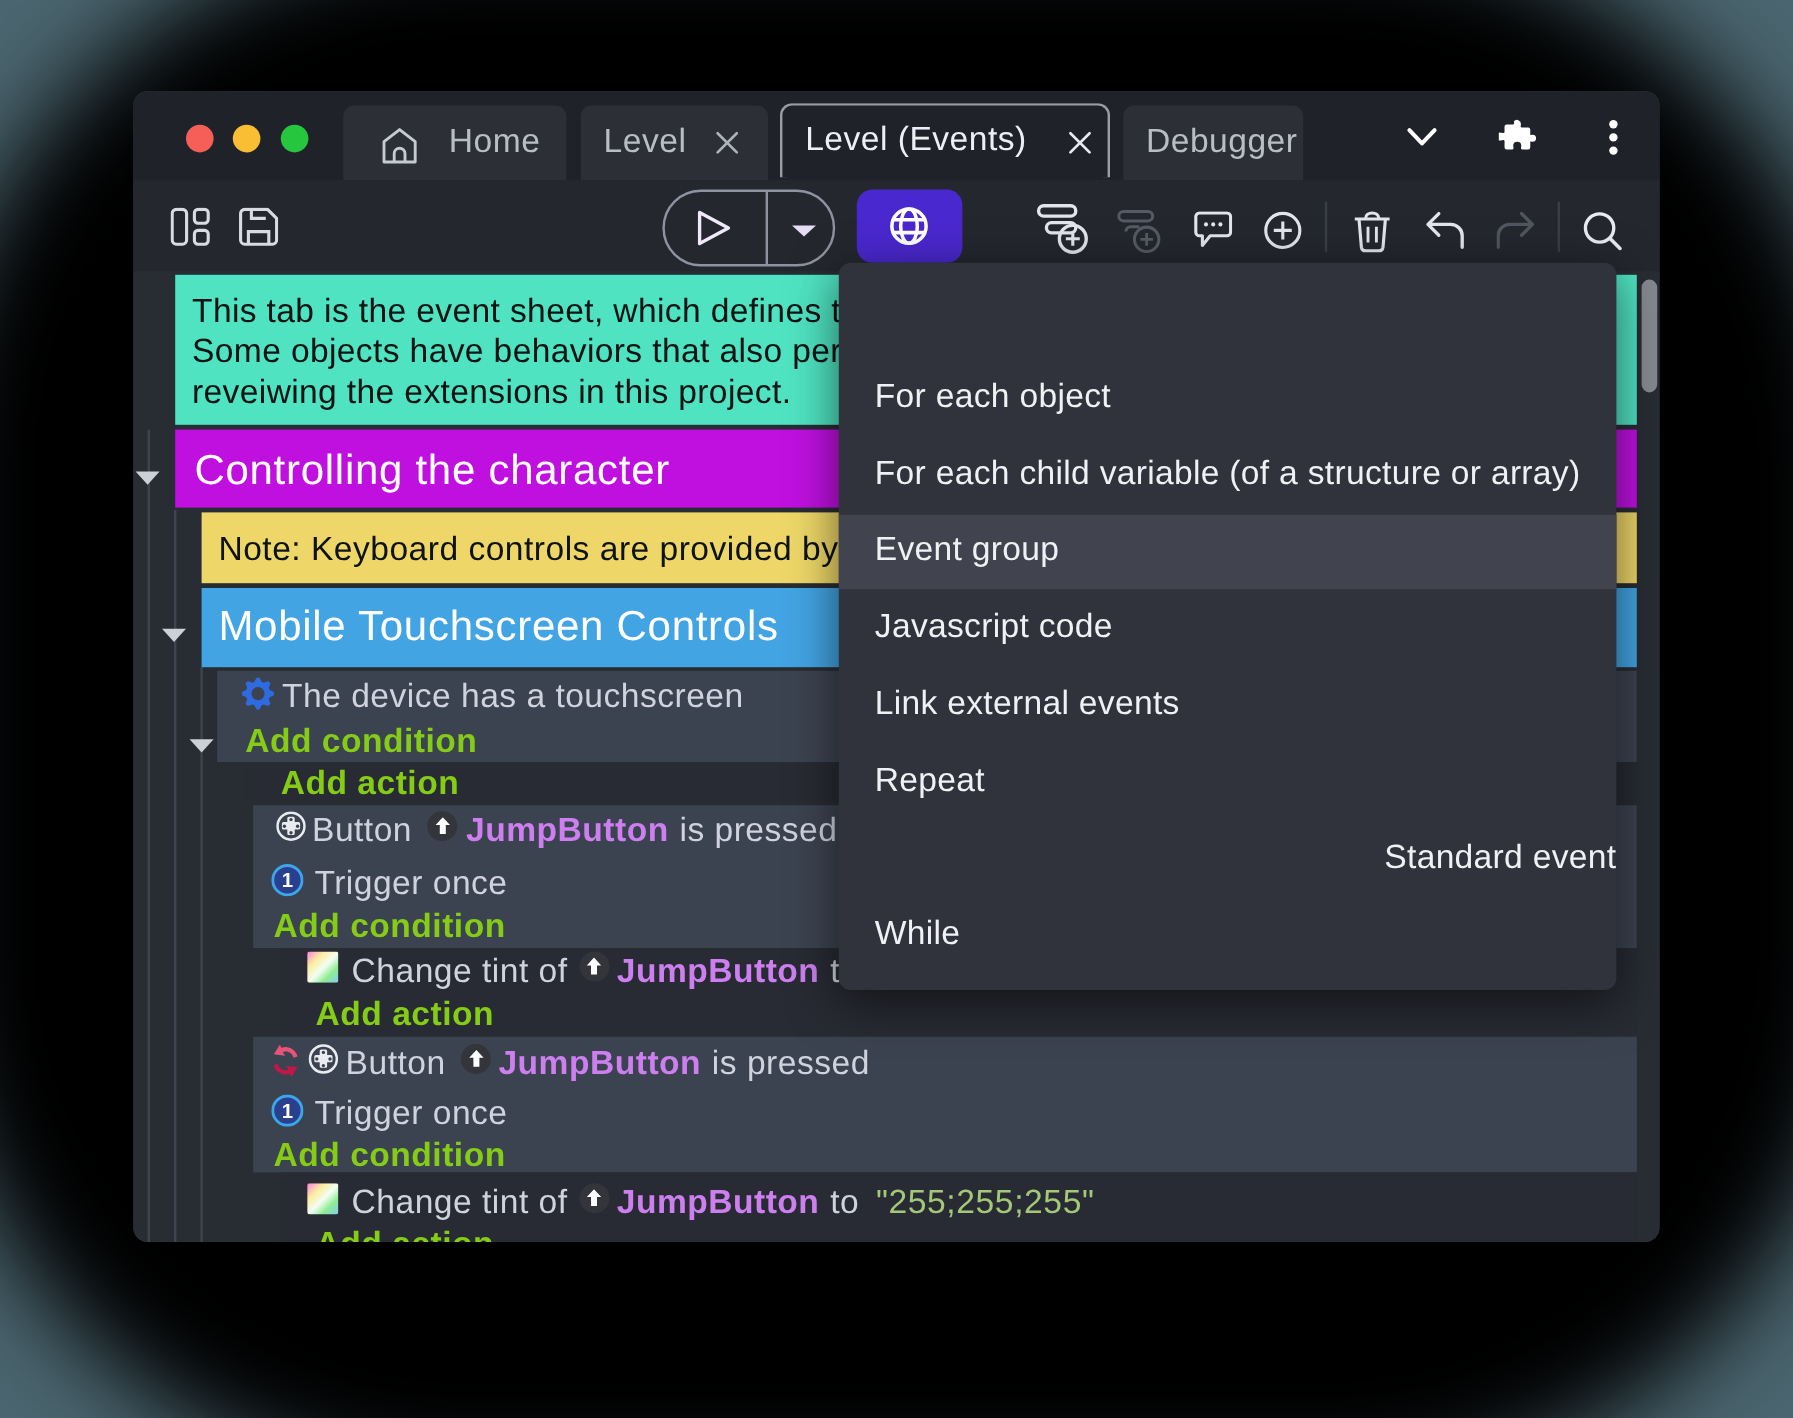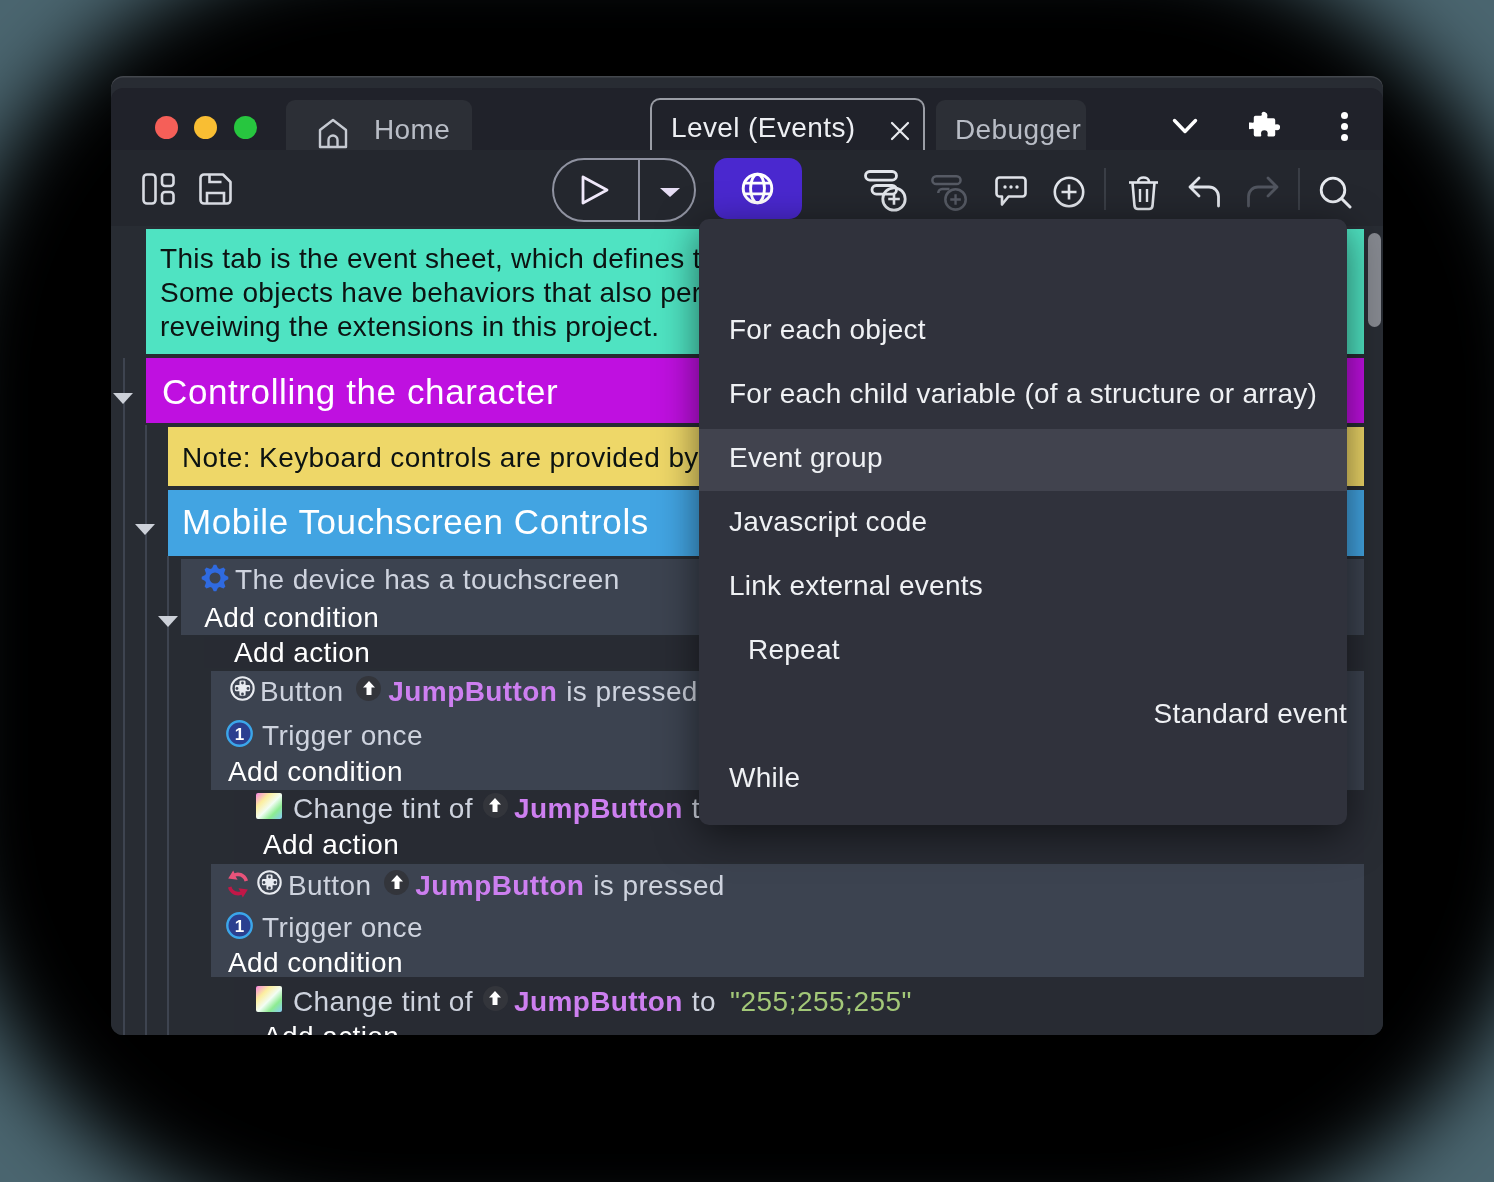--- a/index.html
+++ b/index.html
@@ -3,37 +3,37 @@
 <meta charset="utf-8">
 <style>
   html,body{margin:0;padding:0;}
   body{width:1494px;height:1182px;background:#4b6670;overflow:hidden;
        font-family:"Liberation Sans", sans-serif;}
   .abs{position:absolute;}
   #shadow{position:absolute;left:-60px;top:-60px;width:1614px;height:1302px;
        border-radius:444px;background:#000;filter:blur(40px);}
   #win{position:absolute;left:111px;top:76px;width:1272px;height:959px;
        border-radius:12px;background:#282c33;box-shadow:inset 0 1.5px 0 rgba(255,255,255,.13);}
-  #titlebar{position:absolute;left:0;top:12px;width:1272px;height:74px;background:#20222a;
+  #titlebar{position:absolute;left:0;top:0;width:1272px;height:74px;background:#20222a;
        border-radius:12px 12px 0 0;}
   .light{position:absolute;top:27.5px;width:23px;height:23px;border-radius:50%;}
   .tab{position:absolute;top:12px;height:62px;background:#2c2f36;border-radius:9px 9px 0 0;
        color:#b9bdc6;font-size:28px;letter-spacing:.4px;}
   .tab .lbl{position:absolute;top:0;line-height:60px;}
   #atab{position:absolute;top:10px;height:62px;background:#20222a;border-radius:10px 10px 0 0;
         border:2px solid #9a9da5;border-bottom:none;box-sizing:border-box;color:#edeff3;font-size:28px;letter-spacing:.4px;}
   #toolbar{position:absolute;left:0;top:74px;width:1272px;height:76px;background:#24272e;}
   #content{position:absolute;left:0;top:150px;width:1272px;height:809px;background:#282c33;
        border-radius:0 0 12px 12px;overflow:hidden;}
   .blk{position:absolute;box-sizing:border-box;}
   .guideline{position:absolute;width:2px;background:#3e4450;}
   .tri{position:absolute;width:0;height:0;border-left:10.5px solid transparent;
        border-right:10.5px solid transparent;border-top:11.5px solid #ccd0d8;}
   .etext{font-size:28px;color:#ced3de;letter-spacing:.4px;white-space:nowrap;}
-  .gray{color:#ffffff;}
+  .gray{color:#84cc16;font-weight:bold;}
   .vio{color:#cd7ff0;font-weight:bold;}
   .grn{color:#a3c878;letter-spacing:.5px;}
   .row{position:absolute;display:flex;align-items:flex-start;}
   #menu{position:absolute;left:588px;top:143px;width:648px;height:606px;background:#30323c;
         border-radius:10px;box-shadow:0 10px 40px rgba(0,0,0,.55);z-index:50;}
   .mi{position:absolute;left:0;width:100%;height:64px;line-height:64px;color:#eff1f4;
       font-size:28px;}
   .mi span{margin-left:30px;letter-spacing:.25px;}
   svg{display:block;}
 </style>
@@ -45,20 +45,26 @@
     <div class="light" style="left:43.5px;background:#f55f58;"></div>
     <div class="light" style="left:83px;background:#f9be33;"></div>
     <div class="light" style="left:122.5px;background:#27c63f;"></div>
     <div class="tab" style="left:175px;width:186px;">
       <svg class="abs" style="left:31px;top:17px;" width="32" height="34" viewBox="0 0 32 34">
           <path fill="none" stroke="#c6cad2" stroke-width="2.4" stroke-linejoin="round" d="M3 13 L16 3 L29 13 V30 H3 Z"></path>
           <path fill="none" stroke="#c6cad2" stroke-width="2.4" d="M11.5 30 v-7 a4.5 4.5 0 0 1 9 0 v7"></path>
         </svg>
       <div class="lbl" style="left:88px;">Home</div>
     </div>
+    <div class="tab" style="left:373px;width:156px;">
+      <div class="lbl" style="left:19px;">Level</div>
+      <svg class="abs" style="left:111px;top:20px;" width="22" height="22" viewBox="0 0 22 22">
+          <path stroke="#aeb2bb" stroke-width="2.2" stroke-linecap="round" d="M3 3 L19 19 M19 3 L3 19"></path>
+        </svg>
+    </div>
     <div id="atab" style="left:539px;width:275px;text-align:right;">
       <div class="lbl abs" style="left:19px;line-height:56px;">Level (Events)</div>
       <svg class="abs" style="left:237px;top:20px;" width="22" height="22" viewBox="0 0 22 22">
           <path stroke="#e8eaee" stroke-width="2.2" stroke-linecap="round" d="M3 3 L19 19 M19 3 L3 19"></path>
         </svg>
     </div>
     <div class="tab" style="left:825px;width:150px;overflow:hidden;">
       <div class="lbl" style="left:19px;">Debugger</div>
     </div>
     <svg class="abs" style="left:1061px;top:30px;" width="26" height="18" viewBox="0 0 26 18">
@@ -305,17 +311,17 @@
     <div class="abs" style="left:1257px;top:7px;width:13px;height:94px;border-radius:7px;background:#85888f;"></div>
   </div>
 
   <div id="menu">
     <div class="abs" style="left:0;top:210px;width:648px;height:62px;background:#41434e;"></div>
     <div class="mi" style="top:79px;"><span>For each object</span></div>
     <div class="mi" style="top:143px;"><span>For each child variable (of a structure or array)</span></div>
     <div class="mi" style="top:207px;"><span>Event group</span></div>
     <div class="mi" style="top:271px;"><span>Javascript code</span></div>
     <div class="mi" style="top:335px;"><span>Link external events</span></div>
-    <div class="mi" style="top:399px;margin-left:19px;"><span>Repeat</span></div>
+    <div class="mi" style="top:399px;"><span>Repeat</span></div>
     <div class="mi" style="top:463px;text-align:right;"><span>Standard event</span></div>
     <div class="mi" style="top:527px;"><span>While</span></div>
   </div>
 </div>
 
 </body></html>

